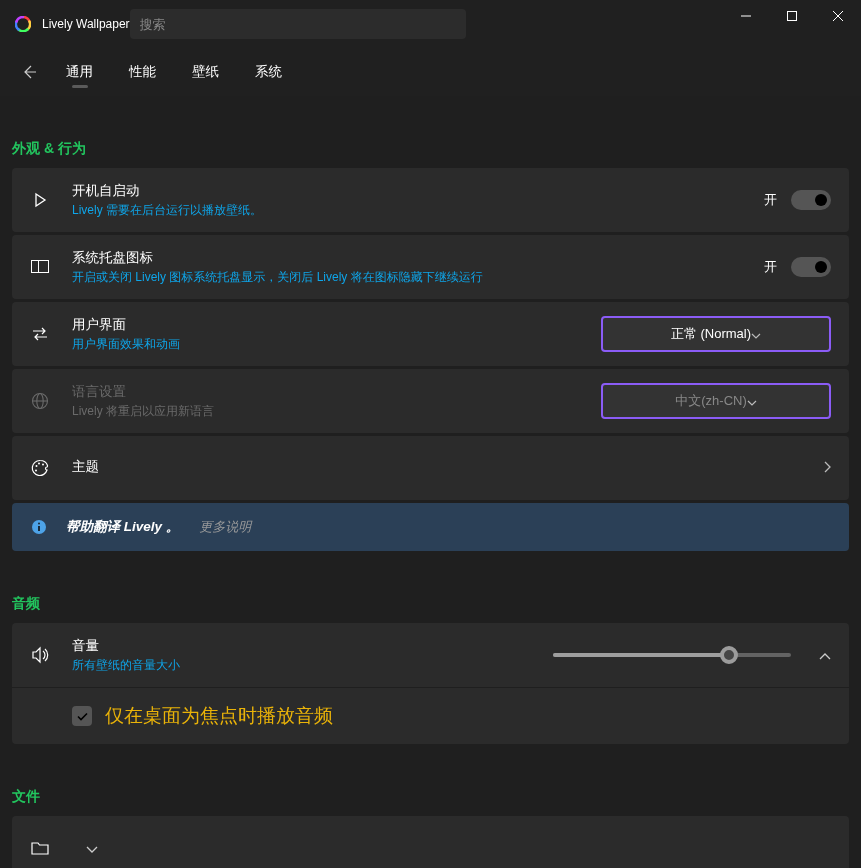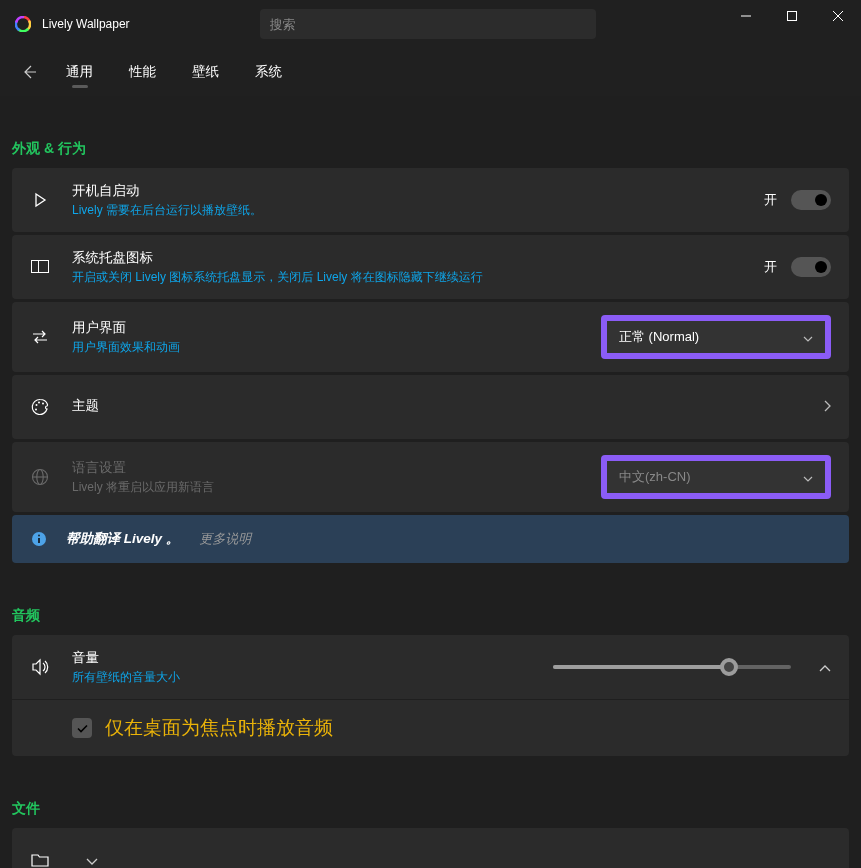--- a/index.html
+++ b/index.html
@@ -28,21 +28,20 @@
       height: 18px;
       margin-right: 10px;
       display: flex;
       align-items: center;
       justify-content: center;
     }
     .app-title {
       font-size: 12px;
       color: #ffffff;
       flex: 0 0 auto;
-      margin-right: 130px;
     }
     .search-box {
       width: 336px;
       height: 30px;
       background: #2c2c2c;
       border: none;
       border-radius: 4px;
       padding: 0 10px;
       color: #0ea5e9;
       font-size: 13px;
@@ -177,27 +176,27 @@
       position: absolute;
       width: 12px;
       height: 12px;
       border-radius: 50%;
       background: #000000;
       top: 4px;
       right: 4px;
     }
     .dropdown {
       background: #333333;
-      border: 6px solid #8b5cf6;
+      border: 2px solid #8b5cf6;
       border-radius: 4px;
       padding: 7px 12px;
       min-width: 230px;
       display: flex;
       align-items: center;
-      justify-content: space-between;
+      justify-content: center;
       cursor: pointer;
       font-size: 13px;
       color: #ffffff;
     }
     .dropdown.disabled {
       color: #888888;
     }
     .chevron-down {
       color: #bbbbbb;
     }
@@ -408,58 +407,58 @@
     <div class="card-control">
       <div class="dropdown">
         <span>正常 (Normal)</span>
         <span class="chevron-down"><svg width="10" height="6" viewBox="0 0 10 6">
               <path d="M1 1 L5 5 L9 1" stroke="currentColor" fill="none" stroke-width="1.2"></path>
             </svg></span>
       </div>
     </div>
   </div>
 
-  <div class="card">
-    <div class="card-icon">
-      <svg width="18" height="18" viewBox="0 0 18 18">
-          <path d="M9 1.5 A7.5 7.5 0 1 0 16 11 c-0.8 0-1.5-0.5-1.5-1.5 s0.7-1.5 1.5-1.5 A1.5 1.5 0 0 0 16.5 6.5 C15.5 3.5 12.5 1.5 9 1.5 Z" stroke="currentColor" fill="none" stroke-width="1.2"></path>
-          <circle cx="5.5" cy="7" r="1" fill="currentColor"></circle>
-          <circle cx="8" cy="4.5" r="1" fill="currentColor"></circle>
-          <circle cx="12" cy="5.5" r="1" fill="currentColor"></circle>
-          <circle cx="5" cy="11.5" r="1" fill="currentColor"></circle>
-        </svg>
-    </div>
-    <div class="card-text">
-      <div class="card-title">主题</div>
-    </div>
-    <span class="chevron-right"><svg width="7" height="12" viewBox="0 0 7 12">
-          <path d="M1 1 L6 6 L1 11" stroke="currentColor" fill="none" stroke-width="1.3"></path>
-        </svg></span>
-  </div>
-
   <div class="card disabled-card">
     <div class="card-icon">
       <svg width="18" height="18" viewBox="0 0 18 18">
           <circle cx="9" cy="9" r="7.5" stroke="currentColor" fill="none" stroke-width="1.1"></circle>
           <ellipse cx="9" cy="9" rx="3.2" ry="7.5" stroke="currentColor" fill="none" stroke-width="1.1"></ellipse>
           <line x1="1.5" y1="9" x2="16.5" y2="9" stroke="currentColor" stroke-width="1.1"></line>
         </svg>
     </div>
     <div class="card-text">
       <div class="card-title">语言设置</div>
       <div class="card-desc">Lively 将重启以应用新语言</div>
     </div>
     <div class="card-control">
       <div class="dropdown disabled">
         <span>中文(zh-CN)</span>
         <span class="chevron-down"><svg width="10" height="6" viewBox="0 0 10 6">
               <path d="M1 1 L5 5 L9 1" stroke="currentColor" fill="none" stroke-width="1.2"></path>
             </svg></span>
       </div>
     </div>
+  </div>
+
+  <div class="card">
+    <div class="card-icon">
+      <svg width="18" height="18" viewBox="0 0 18 18">
+          <path d="M9 1.5 A7.5 7.5 0 1 0 16 11 c-0.8 0-1.5-0.5-1.5-1.5 s0.7-1.5 1.5-1.5 A1.5 1.5 0 0 0 16.5 6.5 C15.5 3.5 12.5 1.5 9 1.5 Z" stroke="currentColor" fill="none" stroke-width="1.2"></path>
+          <circle cx="5.5" cy="7" r="1" fill="currentColor"></circle>
+          <circle cx="8" cy="4.5" r="1" fill="currentColor"></circle>
+          <circle cx="12" cy="5.5" r="1" fill="currentColor"></circle>
+          <circle cx="5" cy="11.5" r="1" fill="currentColor"></circle>
+        </svg>
+    </div>
+    <div class="card-text">
+      <div class="card-title">主题</div>
+    </div>
+    <span class="chevron-right"><svg width="7" height="12" viewBox="0 0 7 12">
+          <path d="M1 1 L6 6 L1 11" stroke="currentColor" fill="none" stroke-width="1.3"></path>
+        </svg></span>
   </div>
 
   <div class="info-banner">
     <div class="info-icon">
       <svg width="16" height="16" viewBox="0 0 16 16">
           <circle cx="8" cy="8" r="7" fill="#4da3e8"></circle>
           <circle cx="8" cy="4.5" r="1" fill="#1a2a3a"></circle>
           <rect x="7" y="7" width="2" height="5" fill="#1a2a3a"></rect>
         </svg>
     </div>

